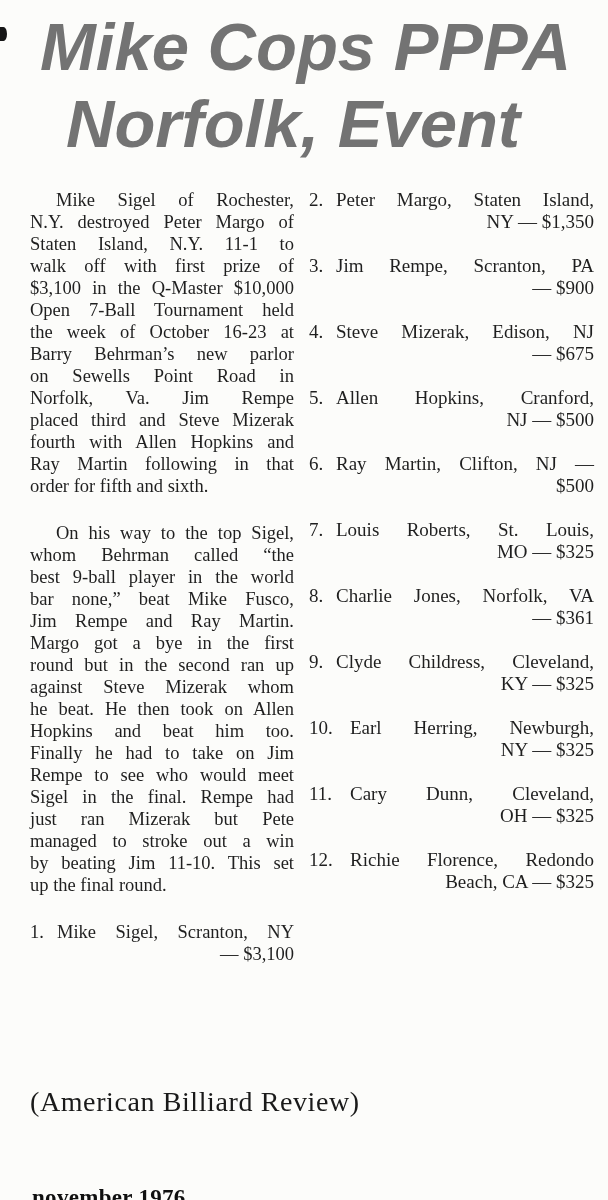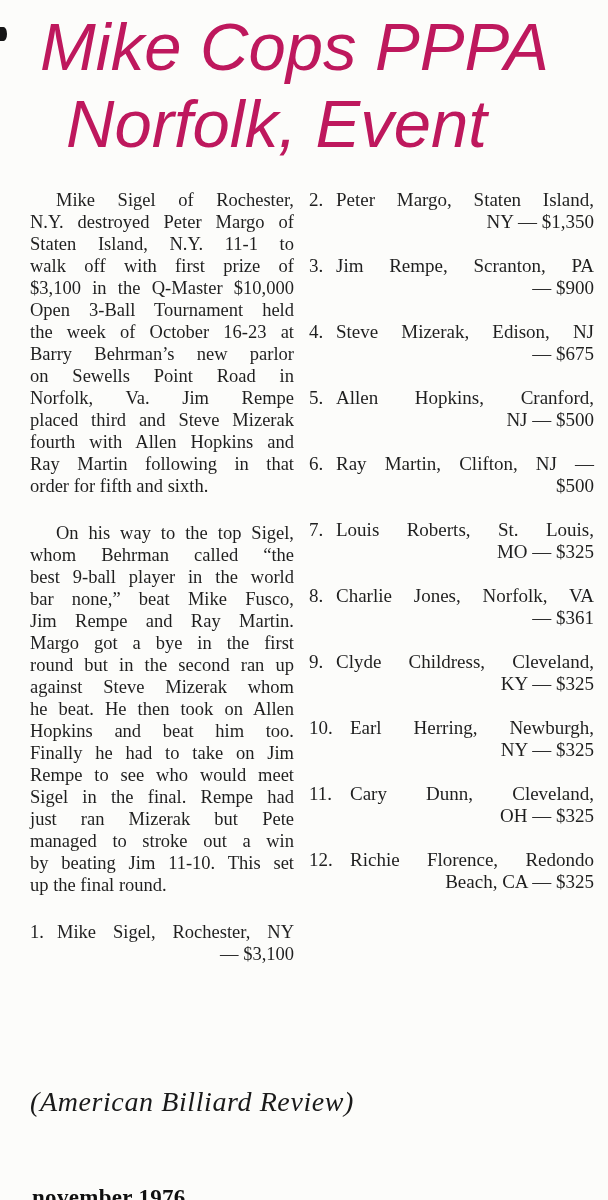--- a/index.html
+++ b/index.html
@@ -24,26 +24,26 @@
     background: #161616;
     border-radius: 0 60% 60% 0;
   }
 
   .title {
     position: absolute;
     top: 8px;
     left: 40px;
     width: 560px;
     font-family: "Liberation Sans", sans-serif;
-    font-weight: 400;
+    font-weight: 700;
     font-style: italic;
     font-size: 67px;
     line-height: 77px;
     letter-spacing: 0px;
-    color: #be185d;
+    color: #737373;
     white-space: nowrap;
   }
   .title .t2 { margin-left: 26px; }
 
   .columns {
     position: absolute;
     top: 189px;
     left: 30px;
     display: flex;
     gap: 15px;
@@ -78,21 +78,20 @@
   .item .l2 { display: block; text-align: right; }
 
   .source {
     position: absolute;
     left: 30px;
     top: 1086px;
     font-size: 28px;
     letter-spacing: 0.6px;
     color: #1a1a1a;
     white-space: nowrap;
-    font-style: italic;
   }
   .date {
     position: absolute;
     left: 32px;
     top: 1185px;
     font-size: 23px;
     font-weight: 700;
     color: #101010;
     letter-spacing: 0.3px;
     white-space: nowrap;
@@ -112,21 +111,21 @@
 
   <div class="columns">
 
     <div class="col-left">
       <div class="para">
           <div class="jline indent">Mike Sigel of Rochester,</div>
           <div class="jline">N.Y. destroyed Peter Margo of</div>
           <div class="jline">Staten Island, N.Y. 11-1 to</div>
           <div class="jline">walk off with first prize of</div>
           <div class="jline">$3,100 in the Q-Master $10,000</div>
-          <div class="jline">Open 3-Ball Tournament held</div>
+          <div class="jline">Open 7-Ball Tournament held</div>
           <div class="jline">the week of October 16-23 at</div>
           <div class="jline">Barry Behrman’s new parlor</div>
           <div class="jline">on Sewells Point Road in</div>
           <div class="jline">Norfolk, Va. Jim Rempe</div>
           <div class="jline">placed third and Steve Mizerak</div>
           <div class="jline">fourth with Allen Hopkins and</div>
           <div class="jline">Ray Martin following in that</div>
           <div class="jline last">order for fifth and sixth.</div>
         </div>
       <div class="para">
@@ -144,21 +143,21 @@
           <div class="jline">Rempe to see who would meet</div>
           <div class="jline">Sigel in the final. Rempe had</div>
           <div class="jline">just ran Mizerak but Pete</div>
           <div class="jline">managed to stroke out a win</div>
           <div class="jline">by beating Jim 11-10. This set</div>
           <div class="jline last">up the final round.</div>
         </div>
 
       <div class="item">
         <span class="num">1.</span>
-        <span class="l1">Mike Sigel, Rochester, NY</span>
+        <span class="l1">Mike Sigel, Scranton, NY</span>
         <span class="l2">— $3,100</span>
       </div>
     </div>
 
     <div class="col-right">
       <div class="item">
         <span class="num">2.</span>
         <span class="l1">Peter Margo, Staten Island,</span>
         <span class="l2">NY — $1,350</span>
       </div>

